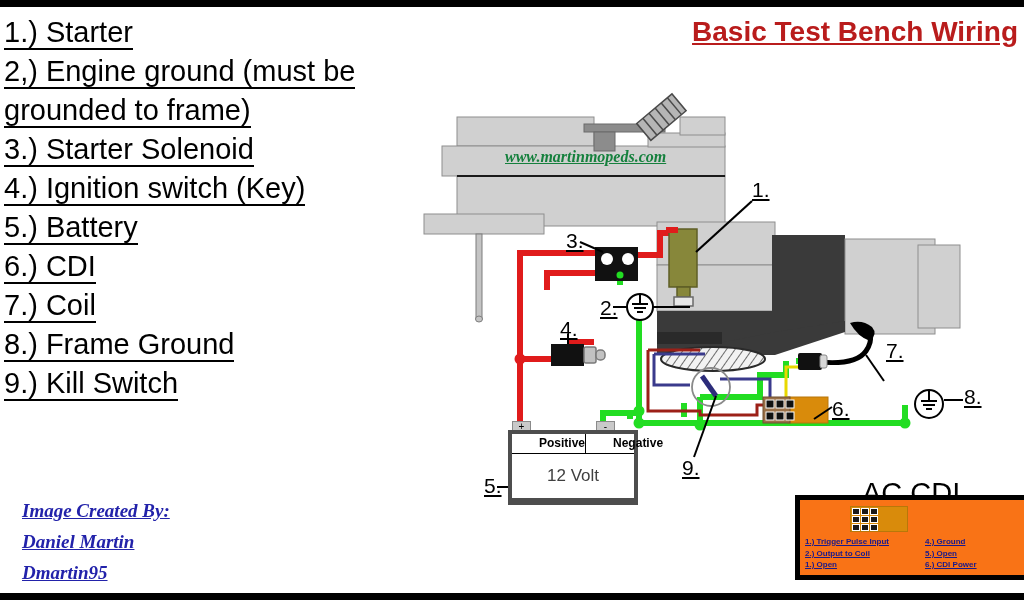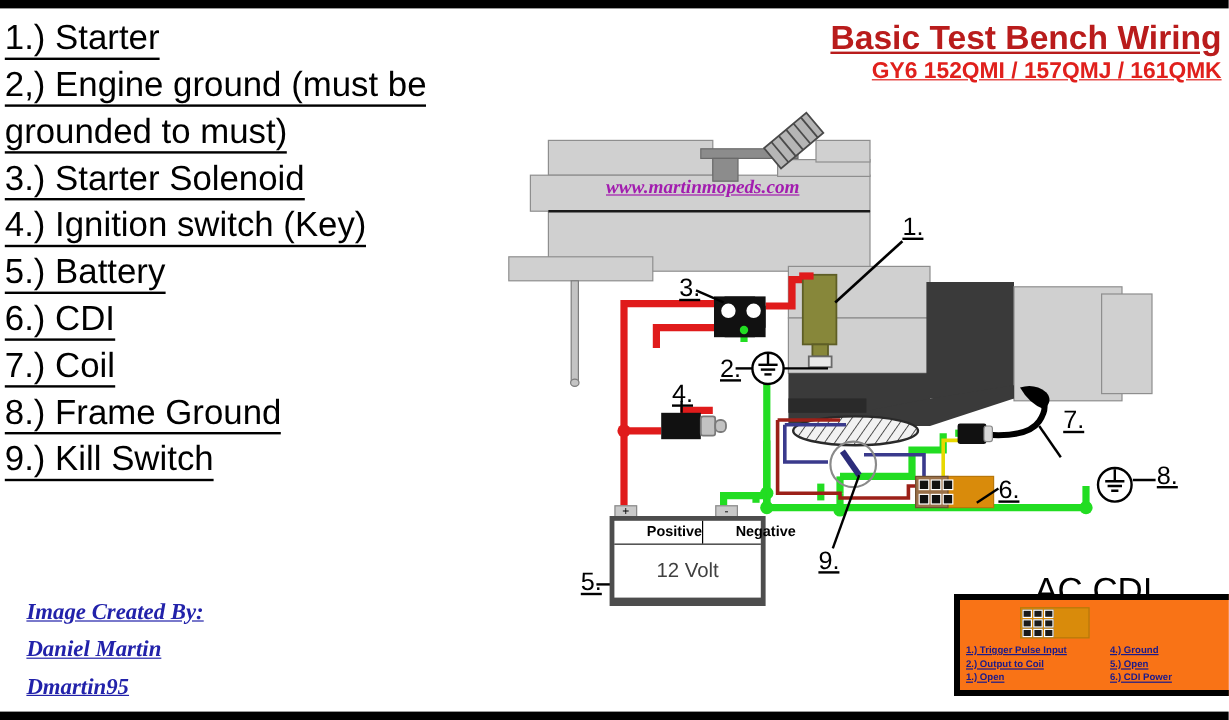--- a/index.html
+++ b/index.html
@@ -44,21 +44,21 @@
   #accdi-legend{position:absolute;left:5px;top:36px;width:218px;
                 display:flex;}
   #accdi-legend .col{display:flex;flex-direction:column;}
   #accdi-legend .col:first-child{width:120px;}
   .accdi-line{font-size:8px;font-weight:700;color:#1a1a8c;
               text-decoration:underline;line-height:11.5px;white-space:nowrap;}
 
   
   #engine{position:absolute;left:0;top:0;width:1024px;height:600px;}
   #watermark{position:absolute;left:505px;top:141px;font-family:"Liberation Serif",serif;
-             font-style:italic;font-weight:700;font-size:16px;color:#a21caf;
+             font-style:italic;font-weight:700;font-size:16px;color:#15803d;
              text-decoration:underline;white-space:nowrap;}
 
   
   .callout{position:absolute;font-size:21px;color:#000;
            text-decoration:underline;line-height:21px;}
 
   
   #battery{position:absolute;left:508px;top:423px;width:130px;height:75px;
            background:#4d4d4d;padding:4px;box-sizing:border-box;}
   #batt-head{display:flex;height:19px;background:#fff;
@@ -73,33 +73,32 @@
              line-height:9px;color:#000;}
 </style>
 </head>
 <body>
 
 <div id="page">
 
   <div id="legend">
     <div class="legend-item"><span class="u">1.) Starter</span></div>
     <div class="legend-item"><span class="u">2,)  Engine ground (must be</span></div>
-    <div class="legend-item"><span class="u">grounded to must)</span></div>
+    <div class="legend-item"><span class="u">grounded to frame)</span></div>
     <div class="legend-item"><span class="u">3.) Starter Solenoid</span></div>
     <div class="legend-item"><span class="u">4.) Ignition switch (Key)</span></div>
     <div class="legend-item"><span class="u">5.) Battery</span></div>
     <div class="legend-item"><span class="u">6.) CDI</span></div>
     <div class="legend-item"><span class="u">7.) Coil</span></div>
     <div class="legend-item"><span class="u">8.) Frame Ground</span></div>
     <div class="legend-item"><span class="u">9.) Kill Switch</span></div>
   </div>
 
   <div id="title-wrap">
     <div id="main-title">Basic Test Bench Wiring</div>
-    <div id="sub-title">GY6  152QMI / 157QMJ / 161QMK</div>
   </div>
 
   <div id="credit">
     <span class="credit-line">Image Created By:</span>
     <span class="credit-line">Daniel Martin</span>
     <span class="credit-line">Dmartin95</span>
   </div>
 
   <svg id="engine" viewBox="0 0 1024 600">
 

